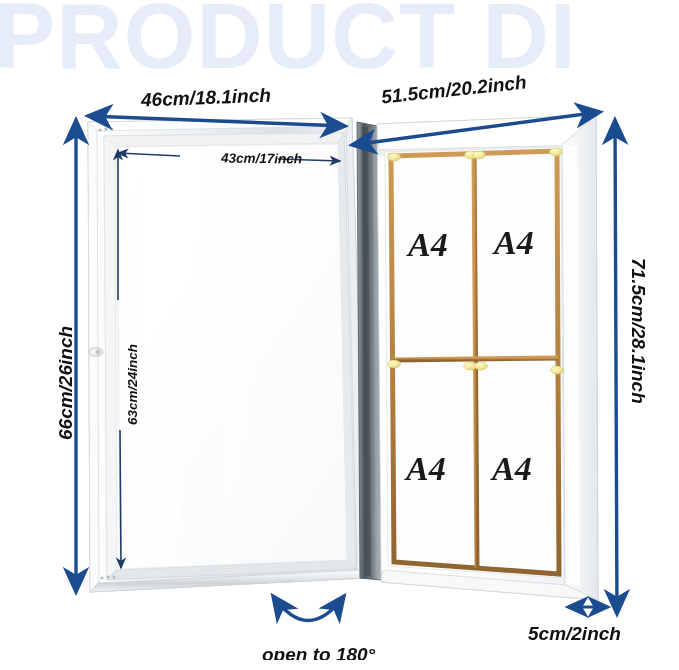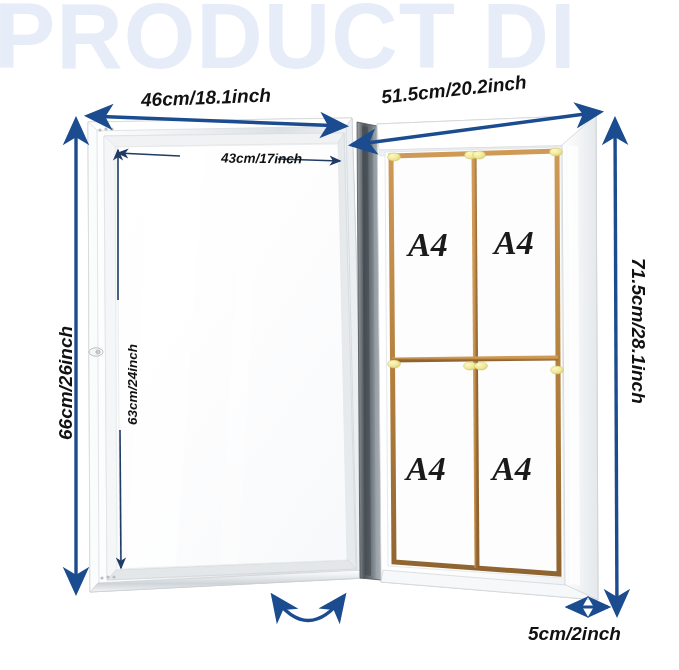--- a/index.html
+++ b/index.html
@@ -236,19 +236,20 @@
   <div class="dim dim-sm" style="left:185px;top:152px;transform:rotate(0.6deg);margin-left:36px;">43cm/17inch</div>
 
   <div class="dim dim-lg rot-ccw" style="left:56px;top:440px;">66cm/26inch</div>
 
   <div class="dim dim-sm rot-ccw" style="left:126px;top:425px;">63cm/24inch</div>
 
   <div class="dim dim-lg rot-cw" style="left:648px;top:258px;">71.5cm/28.1inch</div>
 
   <div class="dim dim-lg" style="left:528px;top:624px;">5cm/2inch</div>
 
+  <div class="note" style="left:262px;top:644px;">open to 180°</div>
 
   <div class="a4" style="left:408px;top:228px;">A4</div>
   <div class="a4" style="left:494px;top:226px;">A4</div>
   <div class="a4" style="left:406px;top:452px;">A4</div>
   <div class="a4" style="left:492px;top:452px;">A4</div>
 
 </div>
 
 </body></html>

